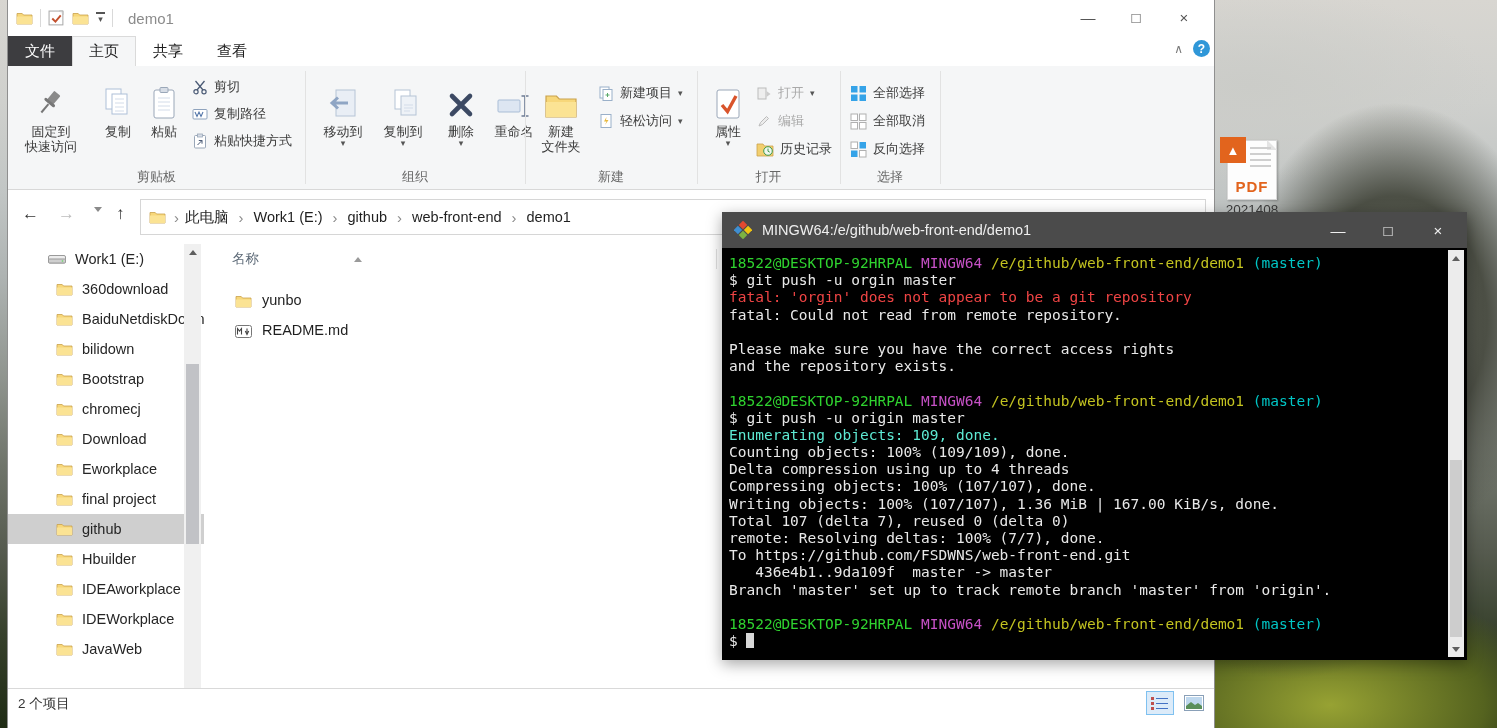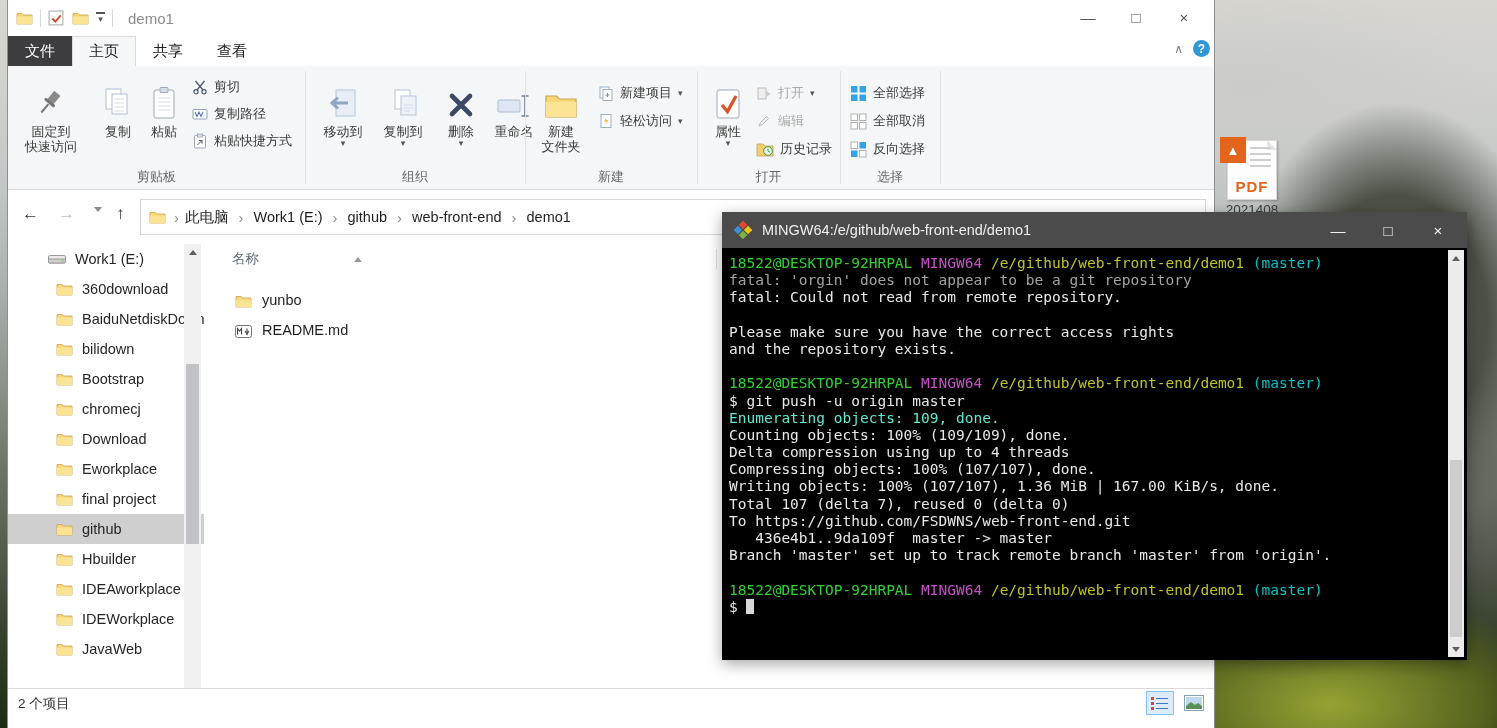--- a/index.html
+++ b/index.html
@@ -634,34 +634,36 @@
       </span>
       <span class="term-title">MINGW64:/e/github/web-front-end/demo1</span>
       <div class="term-btns">
         <span class="term-btn">—</span>
         <span class="term-btn">□</span>
         <span class="term-btn">×</span>
       </div>
     </div>
     <div class="term-body">
         <div class="tl"><span style="color: rgb(47, 211, 47);">18522@DESKTOP-92HRPAL</span><span style="color: rgb(232, 232, 232);"> </span><span style="color: rgb(198, 81, 198);">MINGW64</span><span style="color: rgb(232, 232, 232);"> </span><span style="color: rgb(195, 195, 32);">/e/github/web-front-end/demo1</span><span style="color: rgb(232, 232, 232);"> </span><span style="color: rgb(0, 197, 197);">(master)</span></div>
-        <div class="tl"><span style="color: #a3a3a3; text-align: right;">fatal: 'orgin' does not appear to be a git repository</span></div>
+        <div class="tl"><span style="color: rgb(232, 232, 232);">$ git push -u orgin master</span></div>
+        <div class="tl"><span style="color: #ef4444; text-align: right;">fatal: 'orgin' does not appear to be a git repository</span></div>
         <div class="tl"><span style="color: rgb(232, 232, 232);">fatal: Could not read from remote repository.</span></div>
         <div class="tl">&nbsp;</div>
         <div class="tl"><span style="color: rgb(232, 232, 232);">Please make sure you have the correct access rights</span></div>
         <div class="tl"><span style="color: rgb(232, 232, 232);">and the repository exists.</span></div>
         <div class="tl">&nbsp;</div>
         <div class="tl"><span style="color: rgb(47, 211, 47);">18522@DESKTOP-92HRPAL</span><span style="color: rgb(232, 232, 232);"> </span><span style="color: rgb(198, 81, 198);">MINGW64</span><span style="color: rgb(232, 232, 232);"> </span><span style="color: rgb(195, 195, 32);">/e/github/web-front-end/demo1</span><span style="color: rgb(232, 232, 232);"> </span><span style="color: rgb(0, 197, 197);">(master)</span></div>
         <div class="tl"><span style="color: rgb(232, 232, 232);">$ git push -u origin master</span></div>
         <div class="tl"><span style="color: #5eead4;">Enumerating objects: 109, done.</span></div>
         <div class="tl"><span style="color: rgb(232, 232, 232);">Counting objects: 100% (109/109), done.</span></div>
         <div class="tl"><span style="color: rgb(232, 232, 232);">Delta compression using up to 4 threads</span></div>
         <div class="tl"><span style="color: rgb(232, 232, 232);">Compressing objects: 100% (107/107), done.</span></div>
         <div class="tl"><span style="color: rgb(232, 232, 232);">Writing objects: 100% (107/107), 1.36 MiB | 167.00 KiB/s, done.</span></div>
         <div class="tl"><span style="color: rgb(232, 232, 232);">Total 107 (delta 7), reused 0 (delta 0)</span></div>
+        <div class="tl"><span style="color: rgb(232, 232, 232);">remote: Resolving deltas: 100% (7/7), done.</span></div>
         <div class="tl"><span style="color: rgb(232, 232, 232);">To https://github.com/FSDWNS/web-front-end.git</span></div>
         <div class="tl"><span style="color: rgb(232, 232, 232);">   436e4b1..9da109f  master -&gt; master</span></div>
         <div class="tl"><span style="color: rgb(232, 232, 232);">Branch 'master' set up to track remote branch 'master' from 'origin'.</span></div>
         <div class="tl">&nbsp;</div>
         <div class="tl"><span style="color: rgb(47, 211, 47);">18522@DESKTOP-92HRPAL</span><span style="color: rgb(232, 232, 232);"> </span><span style="color: rgb(198, 81, 198);">MINGW64</span><span style="color: rgb(232, 232, 232);"> </span><span style="color: rgb(195, 195, 32);">/e/github/web-front-end/demo1</span><span style="color: rgb(232, 232, 232);"> </span><span style="color: rgb(0, 197, 197);">(master)</span></div>
         <div class="tl"><span style="color: rgb(232, 232, 232);">$ </span><span class="cursor"></span></div>
       </div>
     <div class="term-scroll">
       <span class="sbar-arrow" style="top:0">
           <span class="tri-up"></span>

